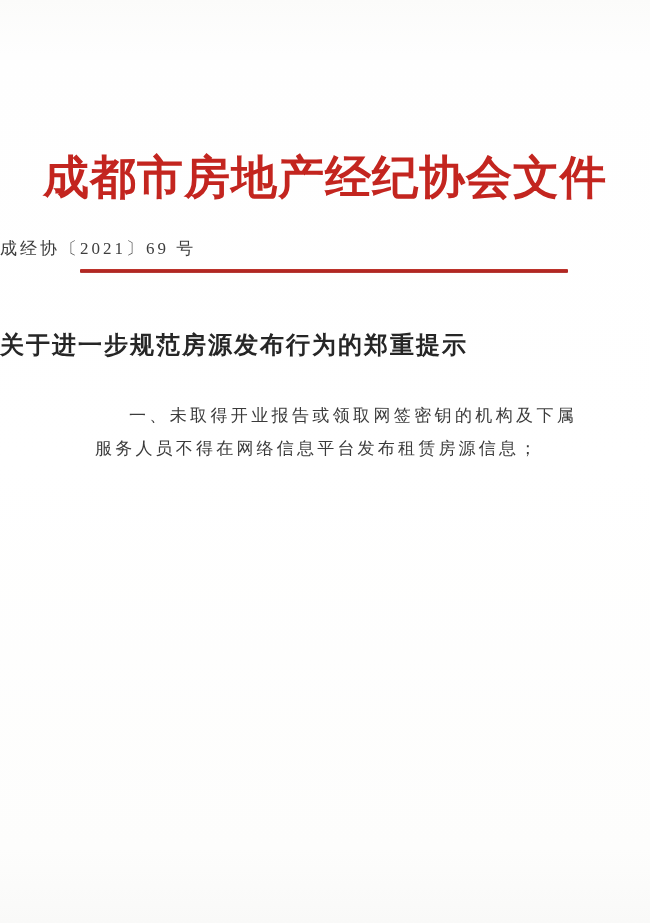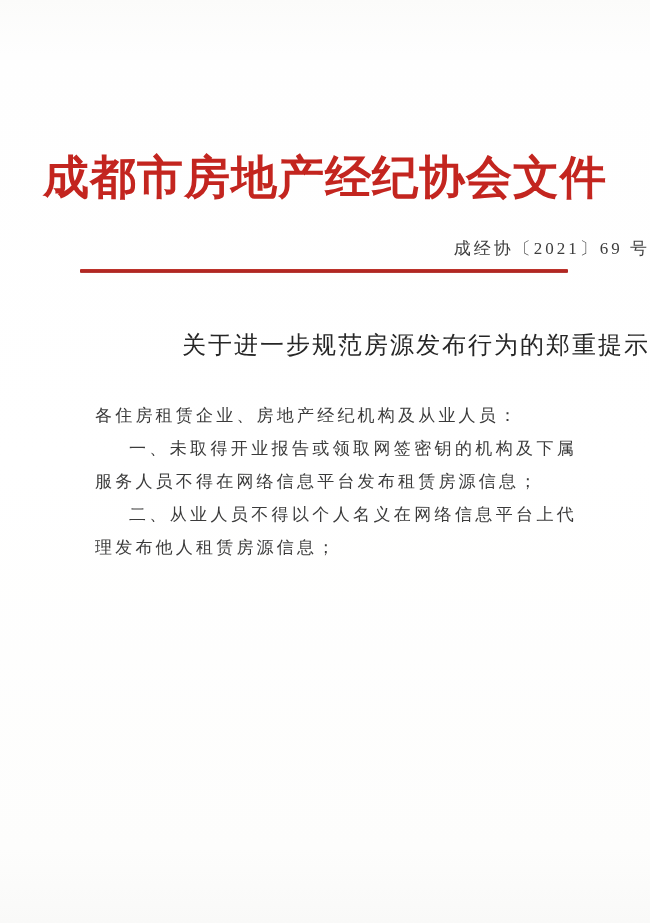--- a/index.html
+++ b/index.html
@@ -27,37 +27,37 @@
     text-align: center;
     font-size: 46px;
     line-height: 1.2;
     font-weight: bold;
     letter-spacing: 1px;
     color: var(--letterhead-red);
     white-space: nowrap;
   }
   .doc-number {
     margin-top: 32px;
-    text-align: right;
+    text-align: left;
     font-size: 17px;
     letter-spacing: 3px;
     color: #3d3d3d;
   }
   .red-divider {
     margin: 9px 0 0 80px;
     width: 488px;
     height: 4px;
     background: linear-gradient(180deg, #c0372f 0%, var(--divider-red) 55%, #b84640 100%);
     border-radius: 1px;
   }
   .doc-title {
     margin-top: 56px;
-    text-align: right;
+    text-align: left;
     font-size: 24px;
-    font-weight: normal;
+    font-weight: bold;
     letter-spacing: 2px;
     color: #262626;
     white-space: nowrap;
   }
   .doc-body {
     margin: 38px 73px 0 95px;
     font-size: 17px;
     line-height: 33px;
     letter-spacing: 3.2px;
     text-align: justify;
@@ -74,18 +74,16 @@
 
   <div class="letterhead">成都市房地产经纪协会文件</div>
 
   <div class="doc-number">成经协〔2021〕69 号</div>
 
   <div class="red-divider"></div>
 
   <div class="doc-title">关于进一步规范房源发布行为的郑重提示</div>
 
   <div class="doc-body">
-    <p>各住房租赁企业、房地产经纪机构及从业人员：</p>
     <p class="indent">一、未取得开业报告或领取网签密钥的机构及下属服务人员不得在网络信息平台发布租赁房源信息；</p>
-    <p class="indent">二、从业人员不得以个人名义在网络信息平台上代理发布他人租赁房源信息；</p>
   </div>
 
 </div>
 
 </body></html>

